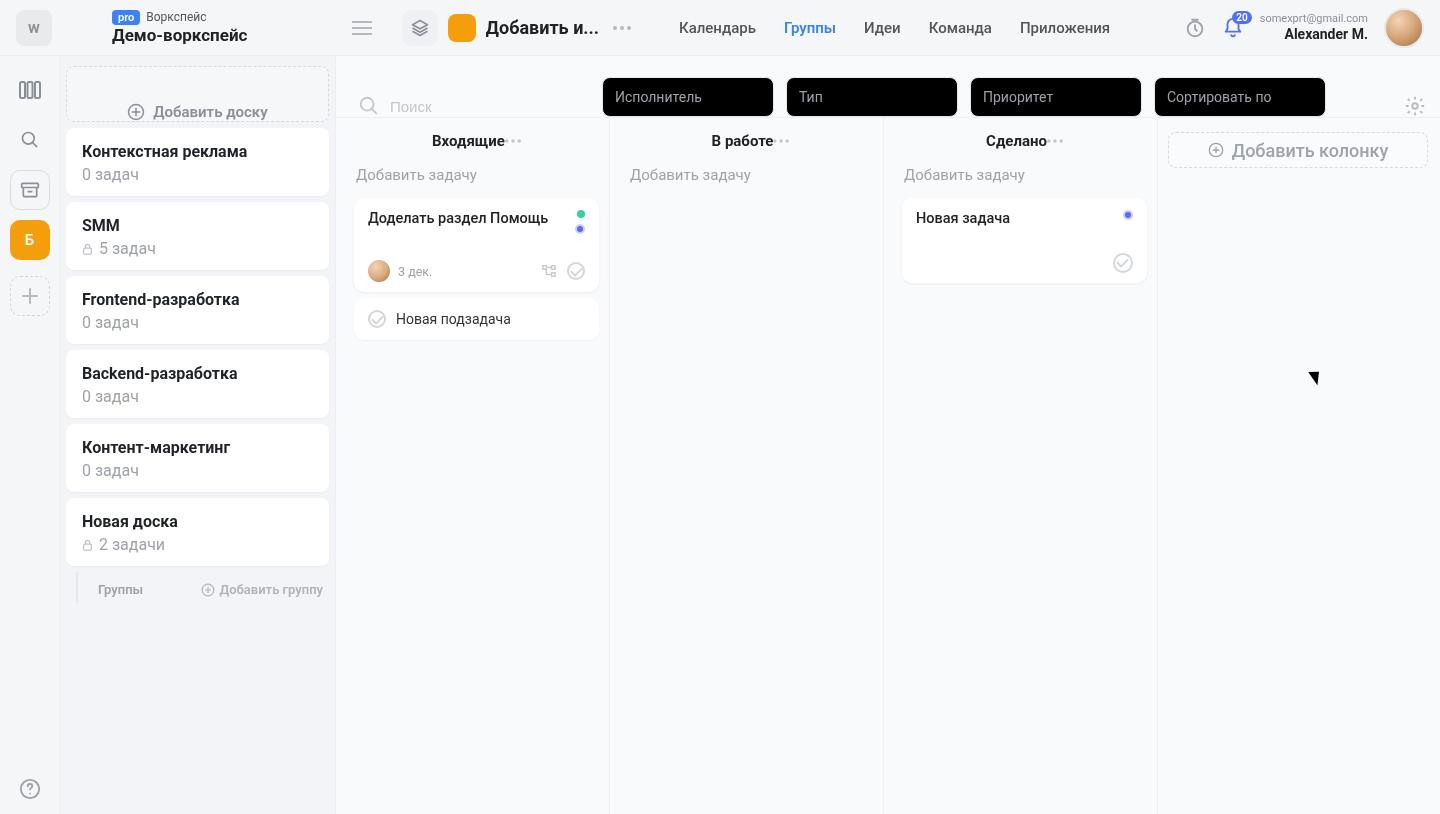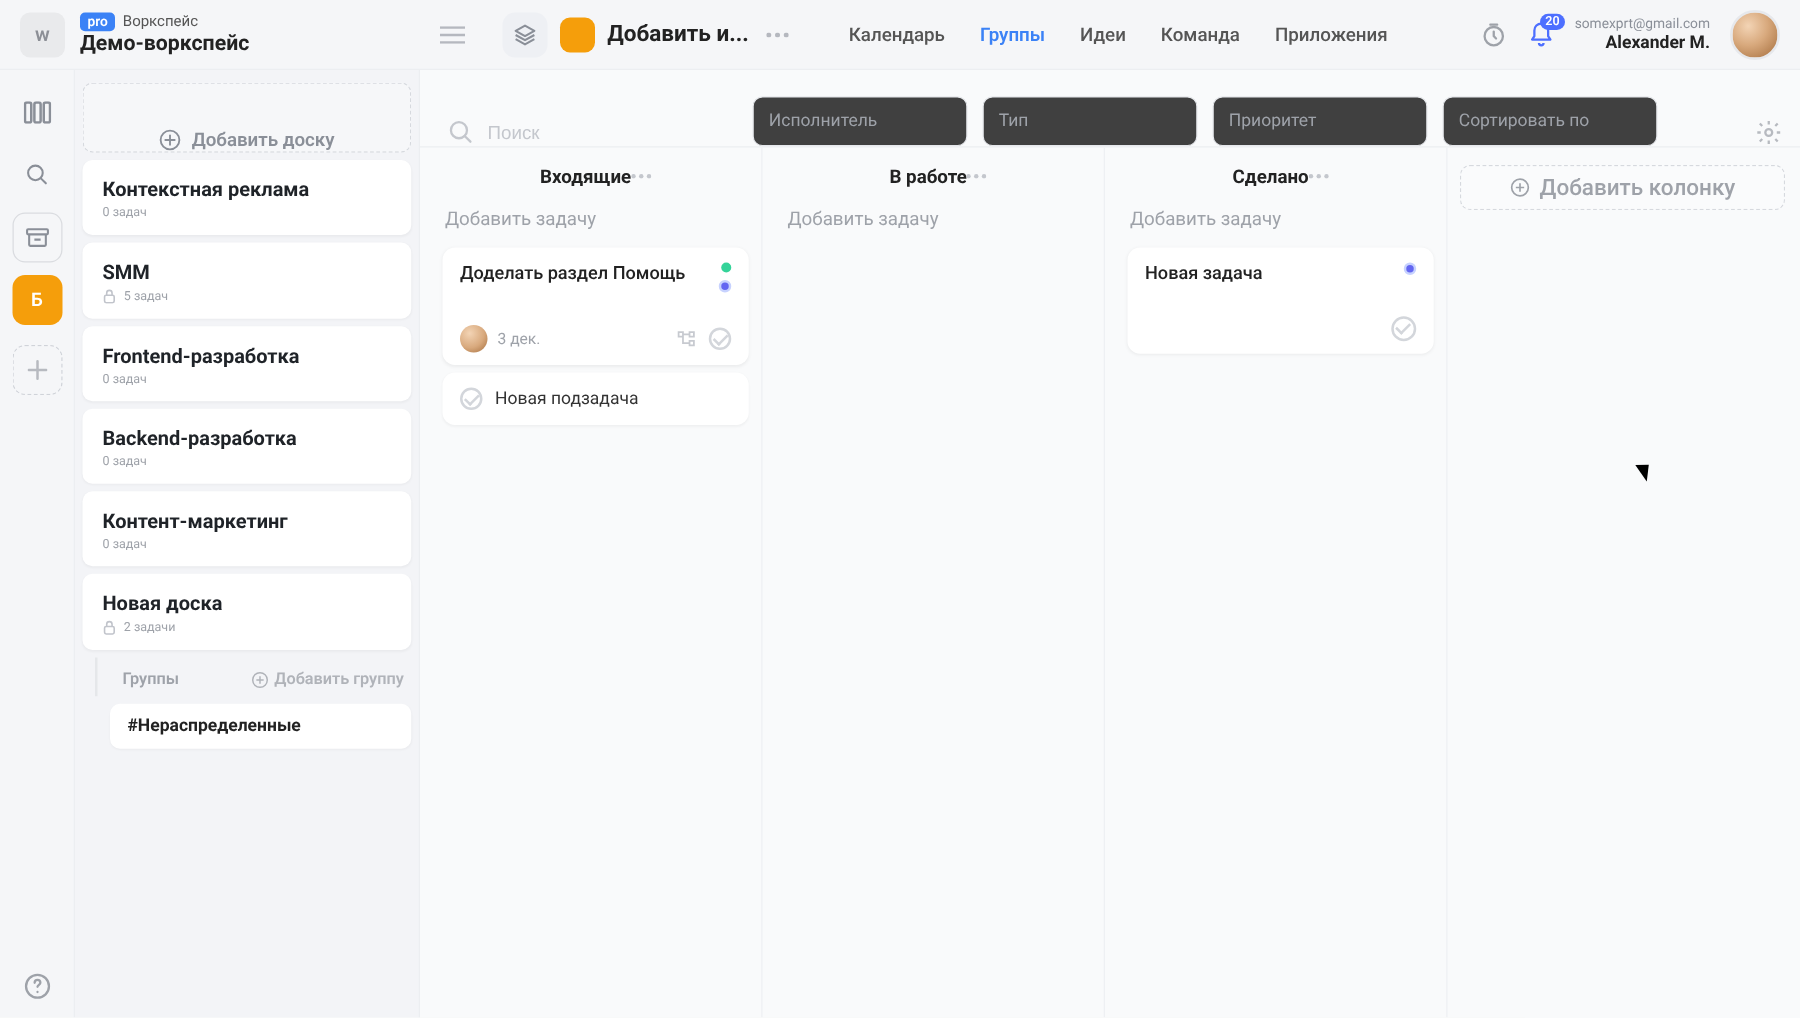--- a/index.html
+++ b/index.html
@@ -19,21 +19,21 @@
     padding: 0 16px;
     background: #f5f6f8;
     border-bottom: 1px solid #eceef1;
   }
   .ws-block { display: flex; align-items: center; gap: 12px; width: 262px; }
   .ws-avatar {
     width: 36px; height: 36px; border-radius: 8px; background: #e9eaec;
     color: #8c8f96; display: flex; align-items: center; justify-content: center;
     font-weight: 600; font-size: 16px;
   }
-  .ws-info { display: flex; flex-direction: column; line-height: 1.2; }
+  .ws-info { display: flex; flex-direction: column; line-height: 1.2; margin-left: 48px; }
   .ws-top { display: flex; align-items: center; gap: 6px; }
   .ws-badge {
     background: #3b82f6; color: #fff; font-size: 11px; padding: 1px 6px;
     border-radius: 4px; font-weight: 600;
   }
   .ws-label { font-size: 12px; color: #555; }
   .ws-name { font-size: 17px; font-weight: 700; color: #222; }
   .ws-menu { color: #b5b8bf; margin-left: auto; margin-right: 20px; cursor: pointer; }
   .proj-block { display: flex; align-items: center; gap: 10px; margin-left: 10px; }
   .proj-layer { width: 36px; height: 36px; border-radius: 10px; background: #eef0f4; display:flex;align-items:center;justify-content:center; color:#8a8f98;}
@@ -80,21 +80,21 @@
   .add-board {
     height:56px; border:1.5px dashed #d6d9de; border-radius:8px;
     display:flex;align-items:flex-end;justify-content:center;gap:8px;
     color:#8a8f98;font-weight:600;font-size:15px;cursor:pointer;background:#f6f7f9;
   }
   .board-card {
     background:#fff;border-radius:8px;padding:14px 16px 12px;
     box-shadow:0 1px 2px rgba(0,0,0,0.04);cursor:pointer;
   }
   .board-title { font-size:16px;font-weight:700;color:#1f2328;margin-bottom:4px;}
-  .board-sub { font-size:10px;color:#9ea2a9;display:flex;align-items:center;gap:6px;}
+  .board-sub { font-size:16px;color:#9ea2a9;display:flex;align-items:center;gap:6px;}
   .lock-icon { color:#c1c4cb; }
   .groups-row {
     display:flex;align-items:center;justify-content:space-between;
     padding:10px 6px 6px 20px;color:#9ea2a9;font-size:13px;font-weight:600;
     border-left:2px solid #e5e7ea;margin-left:10px;
   }
   .groups-add { display:flex;align-items:center;gap:4px;color:#b0b3b9;cursor:pointer;}
   .group-chip {
     margin-left:22px;background:#fff;border-radius:8px;padding:10px 14px;
     font-size:14px;font-weight:700;color:#222;box-shadow:0 1px 2px rgba(0,0,0,0.04);
@@ -106,21 +106,21 @@
     border-bottom:1px solid #eceef1;
   }
   .search-wrap { display:flex;align-items:center;gap:10px;color:#c4c7cd;padding:0 8px;width:240px;}
   .search-input {
     border:none;background:transparent;font-size:15px;color:#333;outline:none;width:160px;
   }
   .search-input::placeholder{color:#c4c7cd;}
   .filter {
     height:40px;min-width:172px;border:1px solid #e6e8ec;border-radius:8px;
     padding:0 12px;display:flex;align-items:center;color:#9ea2a9;font-size:14px;
-    background:#404040;cursor:pointer;
+    background:#000000;cursor:pointer;
   }
   .filters .gear { margin-left:auto; cursor:pointer;color:#b7bac0;}
   .board-area { flex:1;display:flex;gap:0;overflow:hidden;padding:0 0 0 0;}
   .col {
     width:274px;min-width:274px;padding:14px 10px 0 18px;border-right:1px solid #eef0f3;
     display:flex;flex-direction:column;
   }
   .col-head { display:flex;align-items:center;justify-content:center;margin-bottom:8px;}
   .col-title { font-size:15px;font-weight:700;color:#222;}
   .col-more { color:#c4c7cd;cursor:pointer;}
@@ -322,21 +322,20 @@
     <div class="groups-row">
       <span>Группы</span>
       <span class="groups-add">
         <svg width="14" height="14" viewBox="0 0 24 24" fill="none">
             <circle cx="12" cy="12" r="10" stroke="currentColor" stroke-width="2"></circle>
             <path d="M12 7v10M7 12h10" stroke="currentColor" stroke-width="2"></path>
           </svg>
         <span>Добавить группу</span>
       </span>
     </div>
-    <div class="group-chip">#Нераспределенные</div>
   </div>
 
   <div class="main">
     <div class="filters">
       <div class="search-wrap">
         <span>
           <svg width="22" height="22" viewBox="0 0 24 24" fill="none">
               <circle cx="10" cy="10" r="7" stroke="currentColor" stroke-width="2"></circle>
               <path d="M20 20l-5-5" stroke="currentColor" stroke-width="2" stroke-linecap="round"></path>
             </svg>

